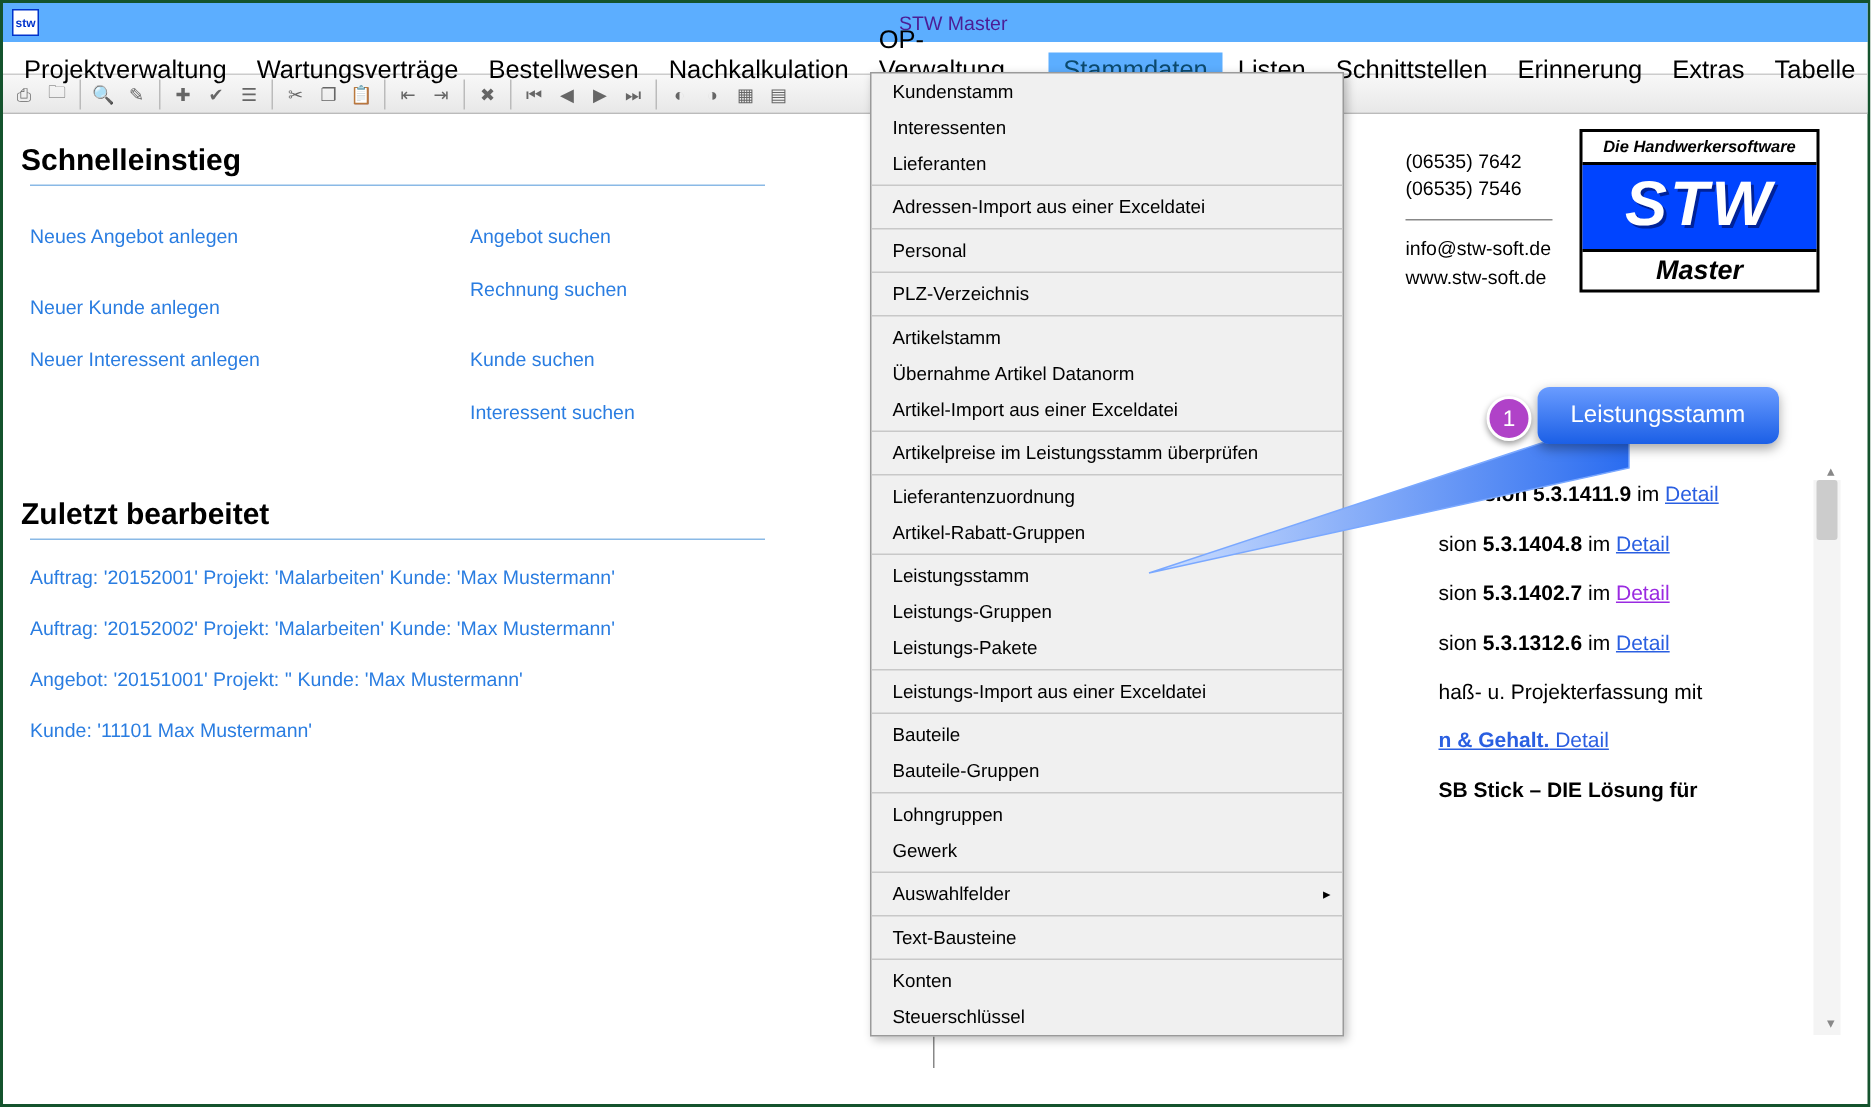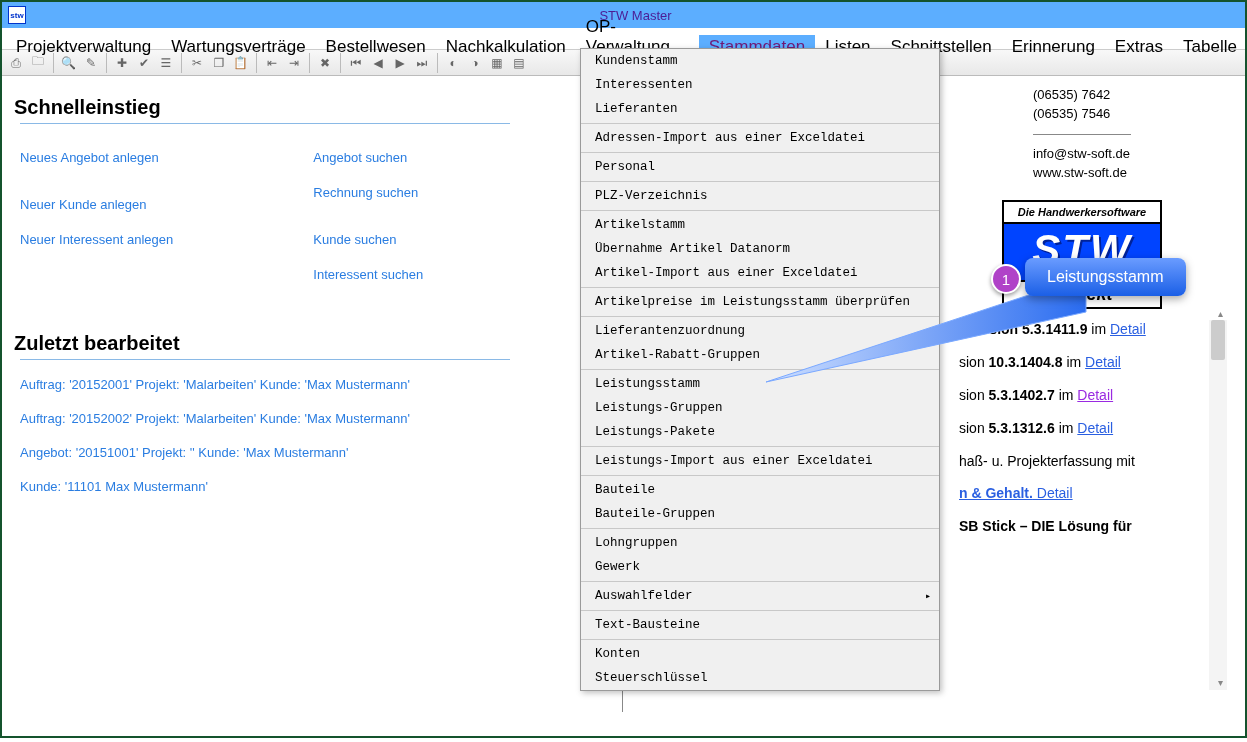--- a/index.html
+++ b/index.html
@@ -3,48 +3,48 @@
 <meta charset="utf-8">
 <style>
   * { box-sizing: border-box; margin: 0; padding: 0; }
   body { font-family: "Segoe UI", Tahoma, sans-serif; font-size: 12px; background: #fff; width: 1247px; height: 742px; position: relative; overflow: hidden; }
   .window { border: 2px solid #14532d; width: 1247px; height: 738px; position: relative; background: #fff; }
   .titlebar { background: #5caeff; height: 26px; display: flex; align-items: center; }
   .app-icon { width: 18px; height: 18px; background: #fff; border: 1px solid #0033cc; margin-left: 6px; display:flex;align-items:center;justify-content:center;font-size:8px;color:#0033cc;font-weight:bold;}
   .title-text { flex: 1; text-align: center; color: #4c1d95; font-size: 13px; }
   .menubar { background: #fff; border-bottom: 1px solid #ccc; display: flex; align-items: center; height: 22px; padding: 0 4px; }
   .menubar .menu-item { padding: 2px 10px; cursor: default; font-size: 17px; margin-top: 16px; }
-  .menubar .menu-item.active { background: #5caeff; color: #701a75; }
+  .menubar .menu-item.active { background: #5caeff; color: #0c4a6e; }
   .toolbar { height: 26px; background: linear-gradient(#f8f8f8,#e8e8e8); border-bottom: 1px solid #bbb; display: flex; align-items: center; padding: 0 4px; gap: 2px; }
   .tb-btn { width: 20px; height: 20px; display:flex;align-items:center;justify-content:center;color:#666;font-size:12px;border:1px solid transparent;}
   .tb-sep { width:1px;height:20px;background:#bbb;margin:0 3px;}
   .content { position: relative; padding: 14px 8px; height: calc(100% - 74px); }
   h2.section { font-size: 20px; font-weight: bold; margin: 6px 0 4px 4px; }
   .hr { border-top: 1px solid #8ab9e6; margin: 2px 10px 10px 10px; width: 490px; }
   .quick-col { display: inline-block; vertical-align: top; }
   .ql { color: #2a7de1; font-size: 13px; padding: 4px 0 4px 10px; cursor: pointer; display:block;margin-top:12px;}
   .recent { color: #2a7de1; font-size: 13px; padding: 2px 0 2px 10px; display:block; cursor:pointer;margin-top:15px;}
   .right-pane { position: absolute; right: 18px; top: 10px; width: 290px; }
-  .contact-row { display:flex; align-items:center; gap: 18px; flex-direction: column; }
+  .contact-row { display:flex; align-items:flex-end; gap: 18px; }
   .contact-info { font-size: 13px; line-height: 1.45; }
   .contact-sep { border-top: 1px solid #888; margin: 10px 0; width: 98px;}
   .logo-box { border: 2px solid #000; width: 160px; background:#fff;}
   .logo-tag { text-align:center;font-style:italic;font-weight:bold;font-size:11px;padding:4px 2px;border-bottom:2px solid #000;}
   .logo-main { background:#0044ff;color:#fff;font-size:42px;font-weight:bold;font-style:italic;text-align:center;padding:2px 0 6px 0;letter-spacing:2px;text-shadow:2px 2px 0 #002299;}
   .logo-sub { text-align:center;font-style:italic;font-weight:bold;font-size:18px;border-top:2px solid #000;padding:2px 0;}
   .news-pane { position:absolute; right: 18px; top: 244px; width: 268px; height: 370px; border-right: 18px solid #f4f4f4; padding-right:4px;}
   .news-item { font-size: 14px; margin-bottom: 14px; line-height:1.35;}
   .news-item b { font-weight: bold; }
   .news-item a { color: #2a5fe1; text-decoration: underline; cursor:pointer;text-align:right;}
   .news-item a.purple { color: #9a2ae1; }
   .scroll-thumb { position:absolute; right:-16px; top:0; width:14px; height:40px; background:#ccc; border-radius:2px;}
   .scroll-arrow-dn { position:absolute; right:-14px; bottom:2px; color:#888;font-size:10px;}
   .scroll-arrow-up { position:absolute; right:-14px; top:-12px; color:#888;font-size:10px;}
   
-  .dropdown { position: absolute; left: 580px; top: 48px; width: 360px; background: #f0f0f0; border: 1px solid #9a9a9a; box-shadow: 2px 2px 6px rgba(0,0,0,.25); z-index: 50; font-family: Liberation Mono, monospace; }
+  .dropdown { position: absolute; left: 580px; top: 48px; width: 316px; background: #f0f0f0; border: 1px solid #9a9a9a; box-shadow: 2px 2px 6px rgba(0,0,0,.25); z-index: 50; }
   .dropdown .dd-item { padding: 5px 14px; font-size: 12.5px; cursor: default; position:relative;}
   .dropdown .dd-sep { border-top: 1px solid #c8c8c8; margin: 2px 0; }
   .dd-item .submenu-arrow { position:absolute;right:8px;top:6px;font-size:10px;}
   
   .callout { position: absolute; left: 1025px; top: 258px; z-index: 60; }
   .callout-bubble { background: linear-gradient(#6a9cff,#1b5fe6); color: #fff; padding: 10px 22px; border-radius: 8px; font-size: 16px; box-shadow: 0 3px 8px rgba(0,0,0,.35); white-space: nowrap;}
   .callout-badge { position:absolute; left:-34px; top:6px; width:30px;height:30px;border-radius:50%;background:#b042c8;border:2px solid #fff;color:#fff;display:flex;align-items:center;justify-content:center;font-size:15px;box-shadow:0 2px 4px rgba(0,0,0,.4);}
   .callout-tail { position:absolute; z-index:55;}
   .vline { position:absolute; left:620px; top:680px; width:1px; height:30px; background:#888;}
 </style>
@@ -131,31 +131,31 @@
         <div class="contact-info">
           <div>(06535) 7642</div>
           <div>(06535) 7546</div>
           <div class="contact-sep"></div>
           <div>info@stw-soft.de</div>
           <div>www.stw-soft.de</div>
         </div>
         <div class="logo-box">
           <div class="logo-tag">Die Handwerkersoftware</div>
           <div class="logo-main">STW</div>
-          <div class="logo-sub">Projekt</div>
+          <div class="logo-sub">Master</div>
         </div>
       </div>
     </div>
 
     <div class="news-pane" id="news-pane">
       <div class="scroll-arrow-up">▴</div>
       <div class="scroll-thumb"></div>
       <div class="scroll-arrow-dn">▾</div>
     <div class="news-item">r <b>Version 5.3.1411.9</b> im <a class="">Detail</a></div>
-        <div class="news-item">sion <b>10.3.1404.8</b> im <a class="">Detail</a></div>
+        <div class="news-item">sion <b>5.3.1404.8</b> im <a class="">Detail</a></div>
         <div class="news-item">sion <b>5.3.1402.7</b> im <a class="purple">Detail</a></div>
         <div class="news-item">sion <b>5.3.1312.6</b> im <a class="">Detail</a></div>
         <div class="news-item">haß- u. Projekterfassung mit</div>
         <div class="news-item"><b style="color: rgb(42, 95, 225); text-decoration: underline;">n &amp; Gehalt.</b><a> Detail</a></div>
         <div class="news-item"><b>SB Stick – DIE Lösung für</b></div>
       </div>
 
   </div>
   <div class="vline"></div>
 </div>

